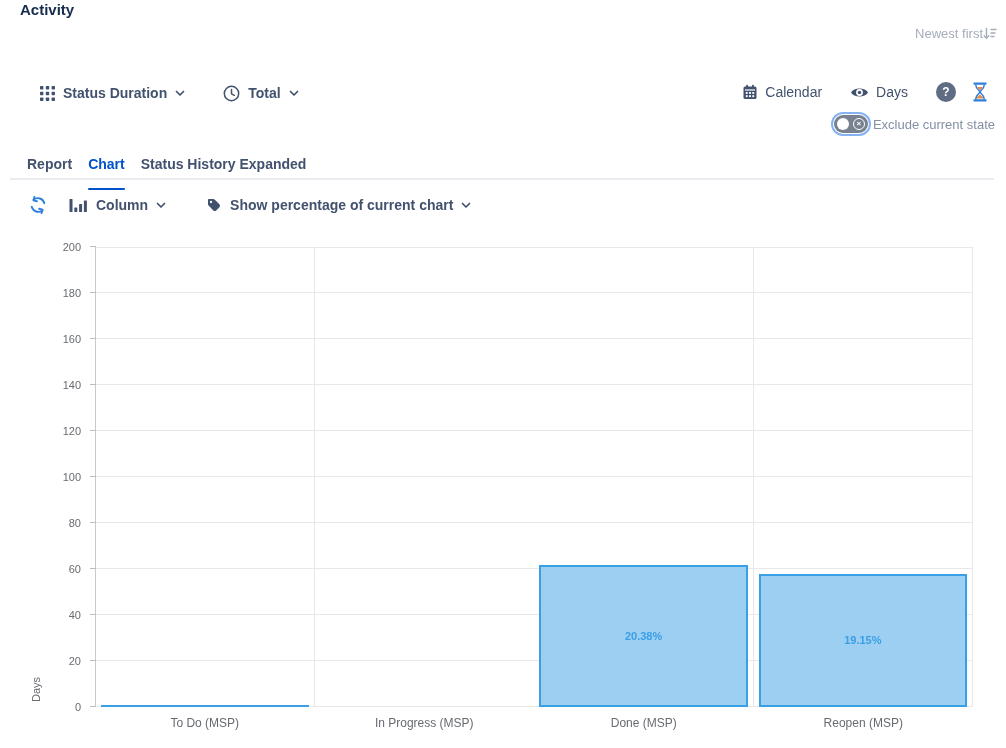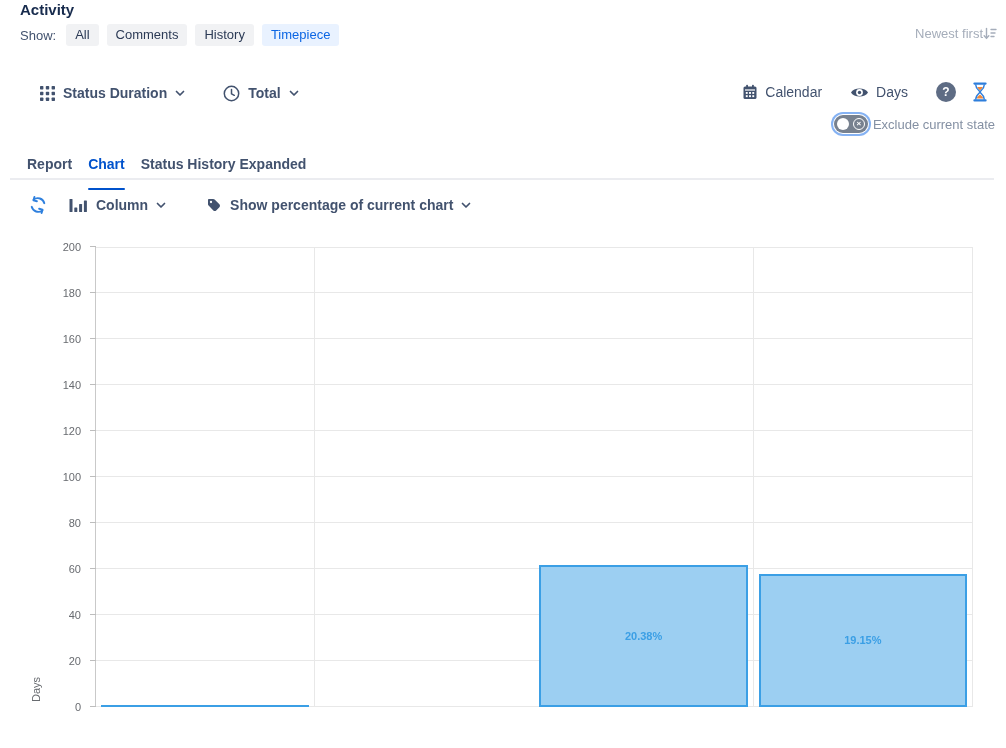--- a/index.html
+++ b/index.html
@@ -69,27 +69,20 @@
   .x-label { flex:1; text-align:center; font-size:12px; color:#686B70; }
   svg { display:block; }
 </style>
 </head>
 <body>
 
 <div class="page">
 
   <h2 class="title">Activity</h2>
 
-  <div class="show-row">
-    <span class="show-label">Show:</span>
-    <button class="filter-btn">All</button>
-    <button class="filter-btn">Comments</button>
-    <button class="filter-btn">History</button>
-    <button class="filter-btn active">Timepiece</button>
-  </div>
 
   <div class="sort-control">
     <span>Newest first</span>
     <span>
       <svg width="14" height="13" viewBox="0 0 14 13" fill="none" stroke="#A5ADBA" stroke-width="1.4" stroke-linecap="round">
         <path d="M3.5 1.5 V11"></path>
           <path d="M1.2 8.8 L3.5 11.2 L5.8 8.8"></path>
         <path d="M8 2.5 H13"></path>
           <path d="M8 6 H12"></path>
           <path d="M8 9.5 H11"></path>
@@ -277,15 +270,21 @@
           <div class="bar" style="height: 141.91px; background: rgb(156, 207, 242); border: 2px solid rgb(59, 159, 229);">
             <span class="bar-label" style="color: rgb(59, 159, 229);">20.38%</span>
           </div>
         </div>
         <div class="col" style="left: 75%; width: 25%;">
           <div class="bar" style="height: 133.4px; background: rgb(156, 207, 242); border: 2px solid rgb(59, 159, 229);">
             <span class="bar-label" style="color: rgb(59, 159, 229);">19.15%</span>
           </div>
         </div>
       </div>
+    <div class="x-labels">
+        <span class="x-label">To Do (MSP)</span>
+        <span class="x-label">In Progress (MSP)</span>
+        <span class="x-label">Done (MSP)</span>
+        <span class="x-label">Reopen (MSP)</span>
+      </div>
   </div>
 
 </div>
 
 </body></html>

